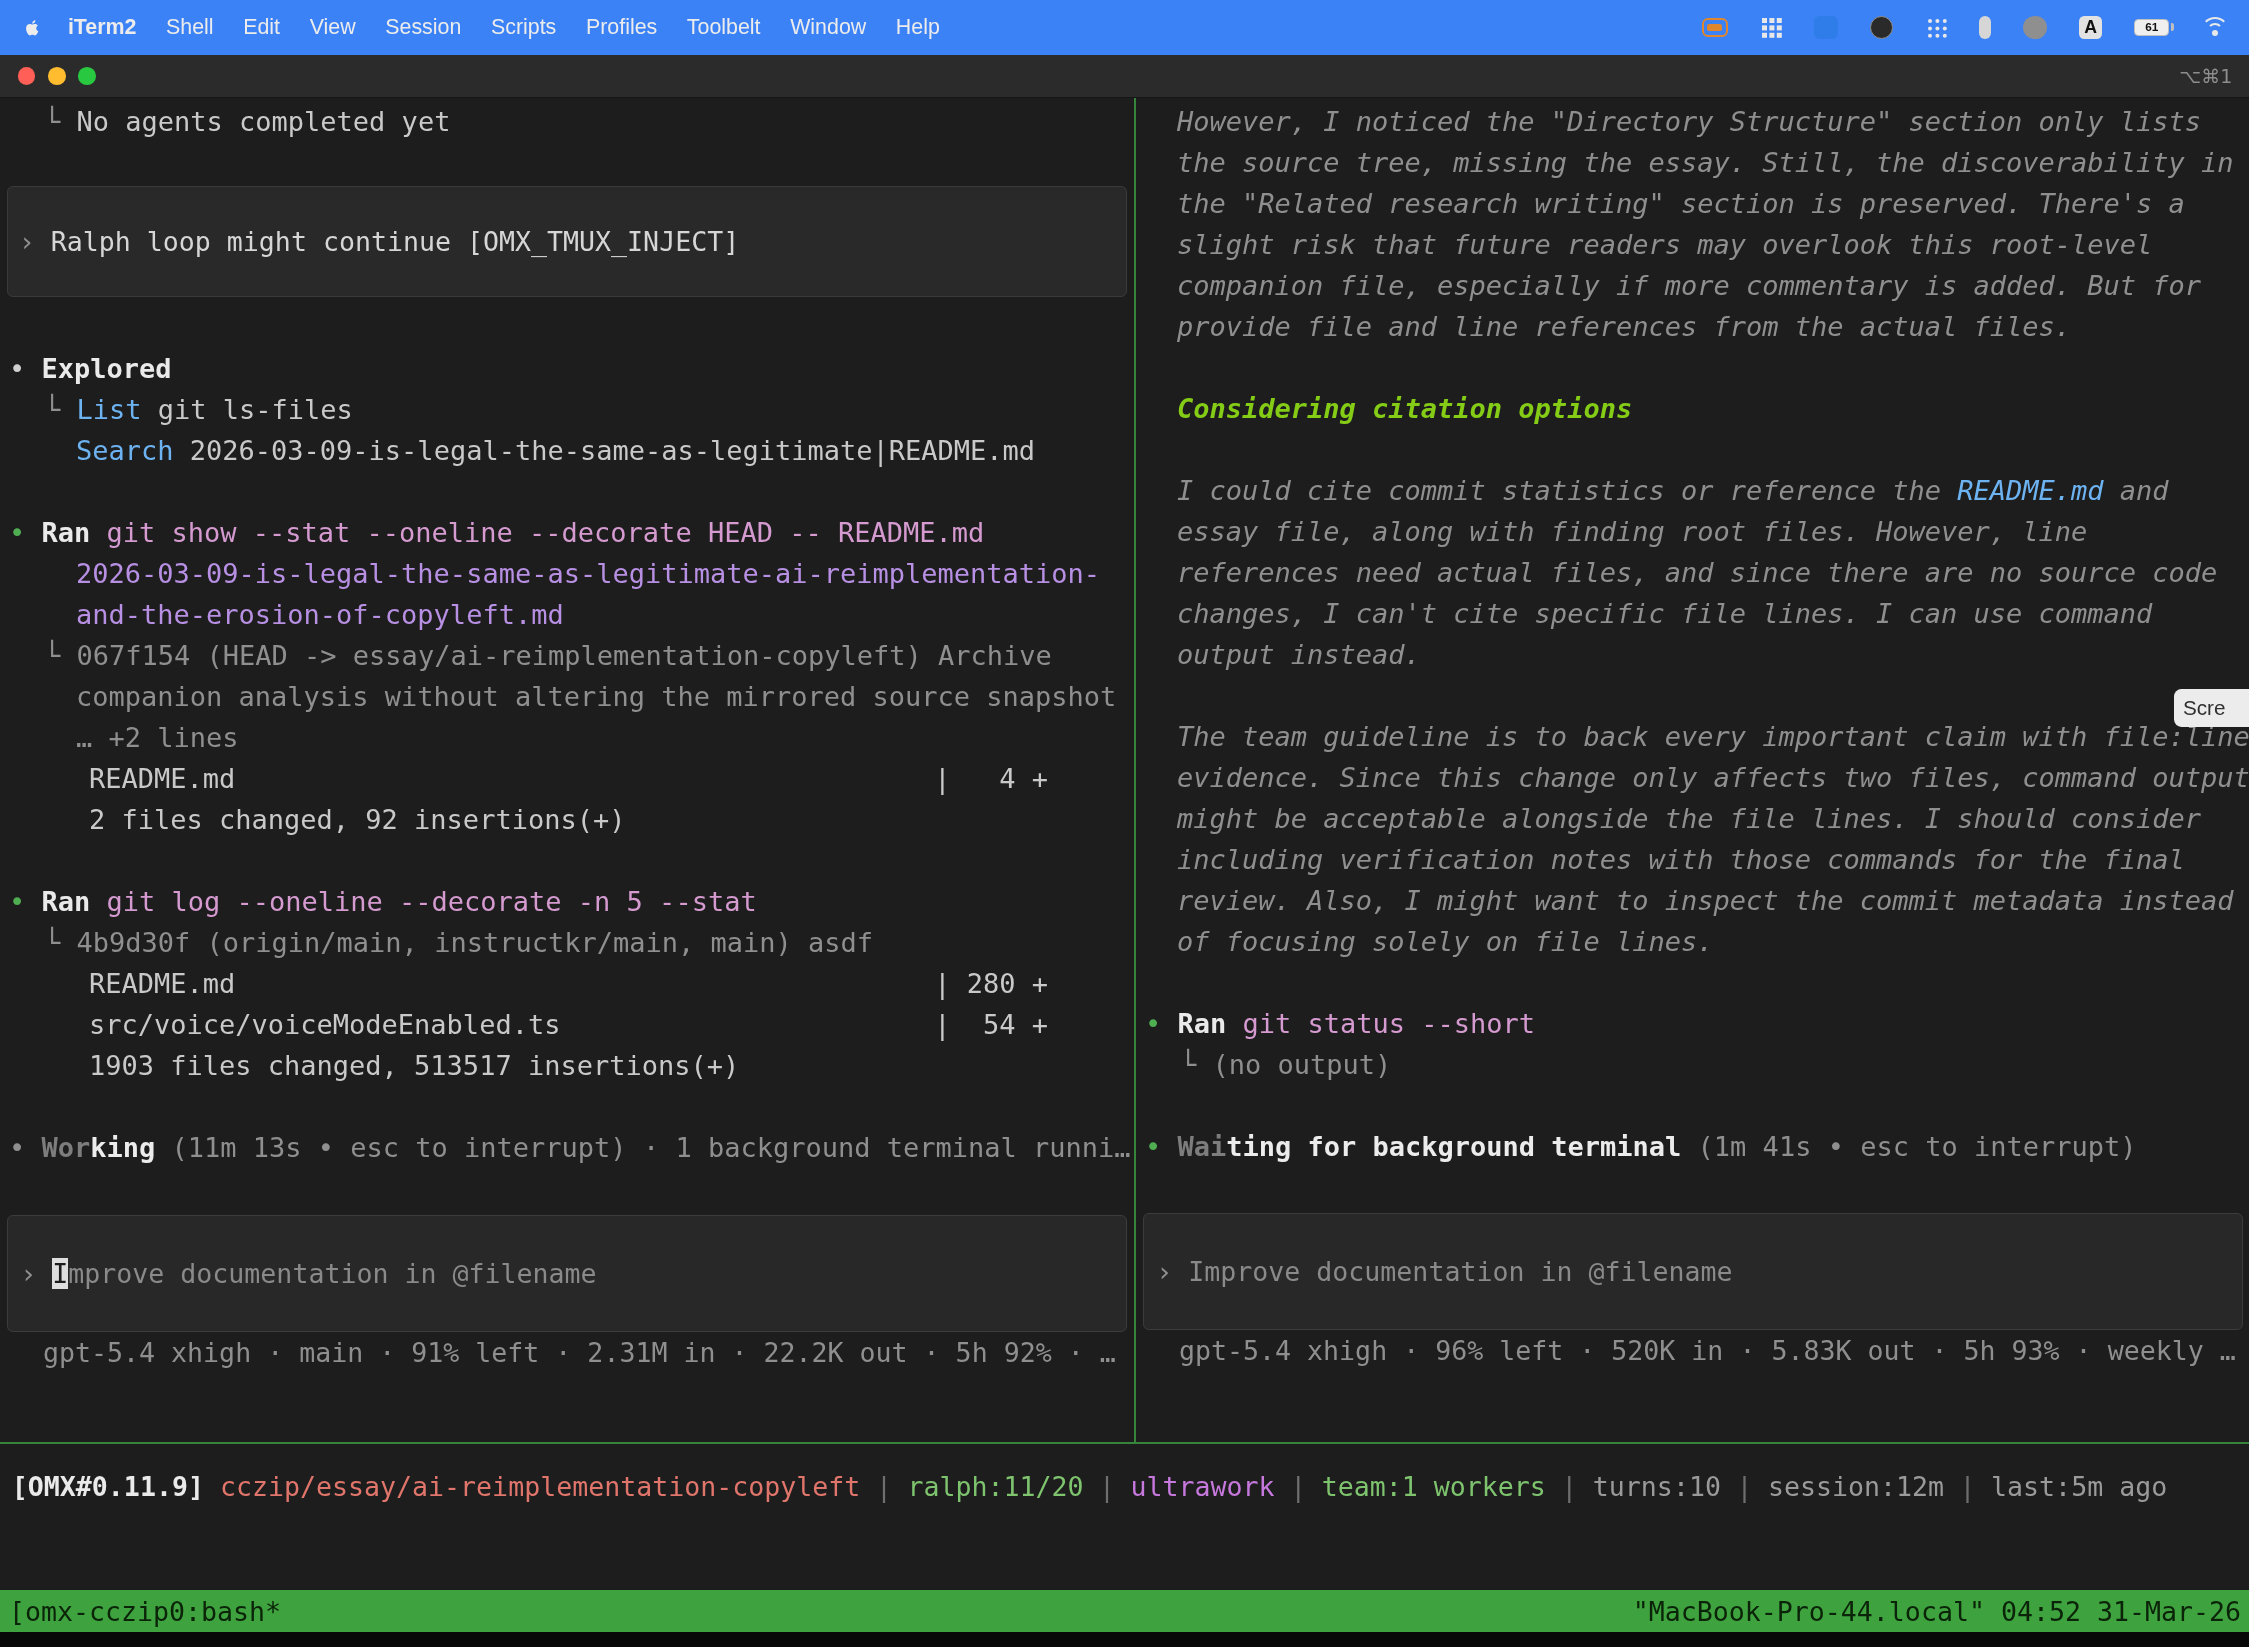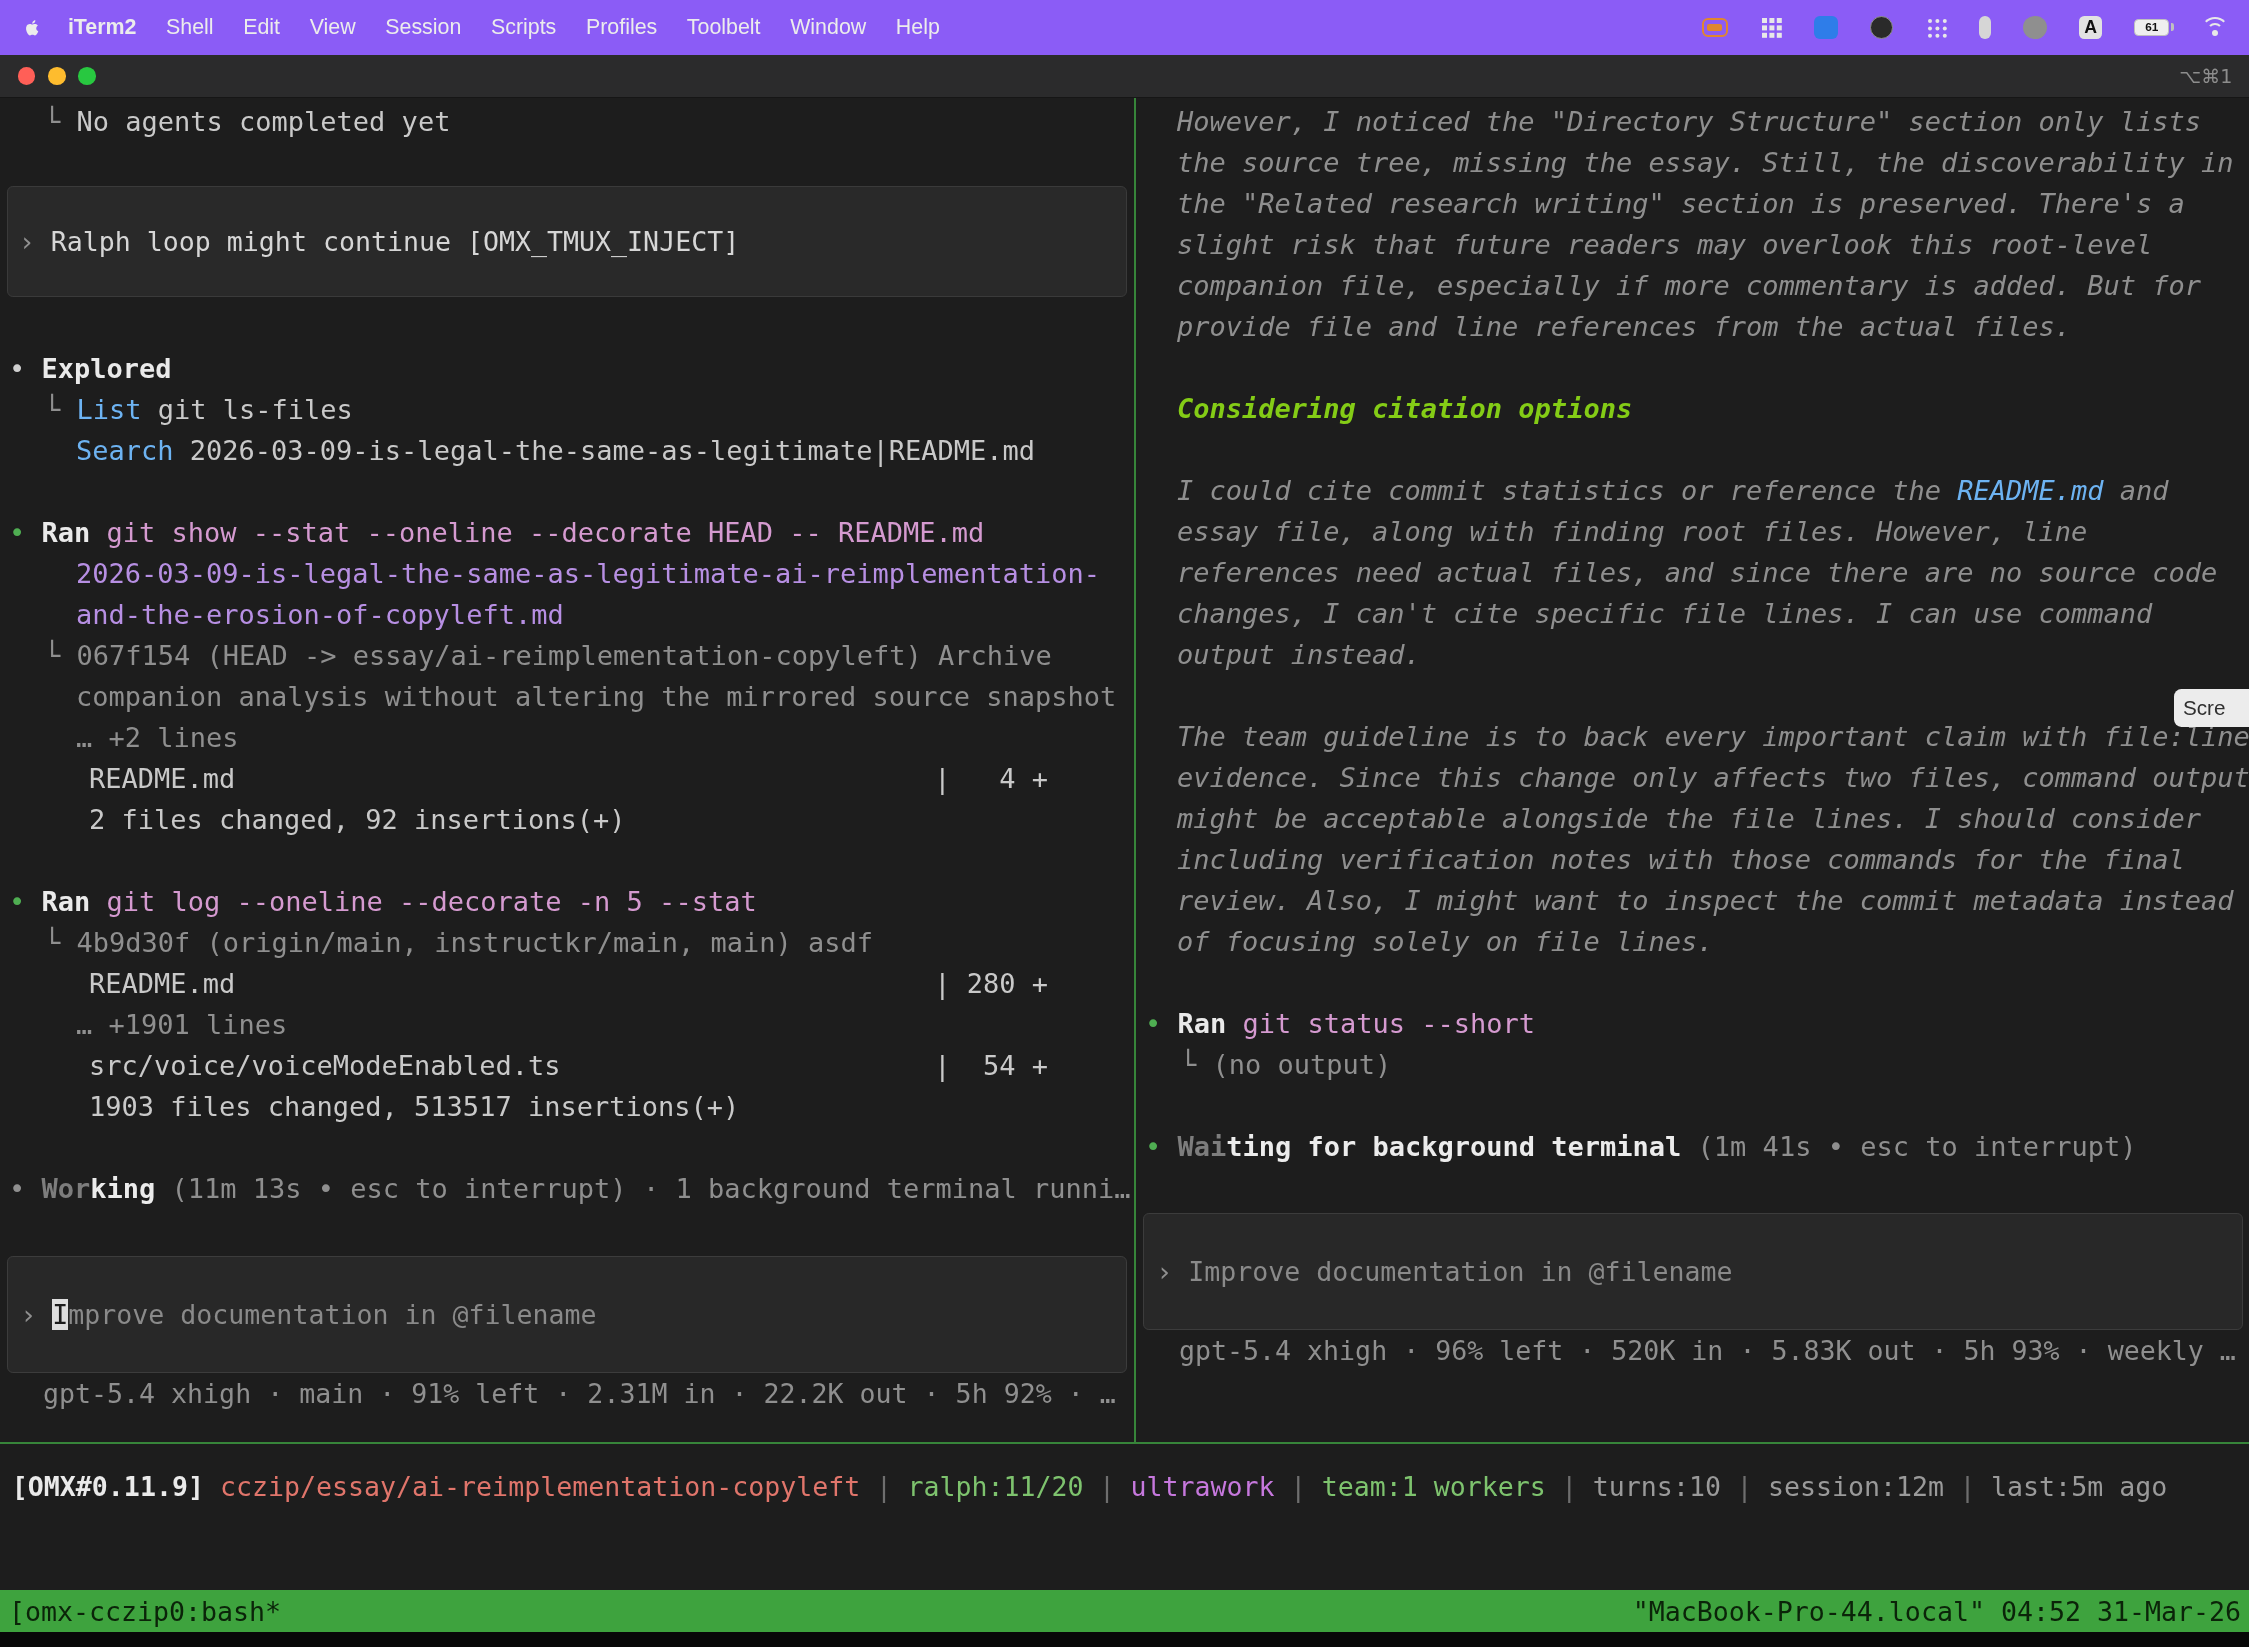--- a/index.html
+++ b/index.html
@@ -1,20 +1,20 @@
 <!DOCTYPE html>
 <html style="font-size:11.8px"><head>
 <meta charset="utf-8">
 <style>
   html,body{margin:0;padding:0;}
   body{width:2250px;height:1648px;background:#1d1d1d;overflow:hidden;position:relative;
        font-family:"DejaVu Sans Mono",monospace;}
 
   
-  .menubar{position:absolute;top:0;left:0;right:0;height:55px;background:#8b5cf6;display:flex;
+  .menubar{position:absolute;top:0;left:0;right:0;height:55px;background:#3b82f6;display:flex;
            align-items:center;color:#ececec;font-family:"Liberation Sans",sans-serif;font-size:21.4px;
            padding:0 17.7px;box-sizing:border-box;z-index:30;}
   .menu-left{display:flex;align-items:center;}
   .apple-wrap{width:29.5px;display:flex;justify-content:center;margin-right:5.9px;}
   .mi{padding:0 14.8px;white-space:nowrap;}
   .mi.app{font-weight:bold;}
   .menu-right{margin-left:auto;display:flex;align-items:center;gap:32px;padding-right:3px;}
   .micon{display:inline-block;}
   .rec{width:26.6px;height:19px;border:2.2px solid #e0862f;border-radius:5.9px;position:relative;box-sizing:border-box;}
   .rec::after{content:"";position:absolute;inset:3.7px;background:#e0862f;border-radius:2.2px;}
@@ -175,21 +175,20 @@
   <div class="tl p-ss"><span class="pur">and-the-erosion-of-copyleft.md</span></div>
   <div class="tl p-s"><span class="dim">└ </span><span class="dim">067f154 (HEAD -&gt; essay/ai-reimplementation-copyleft) Archive</span></div>
   <div class="tl p-ss"><span class="dim">companion analysis without altering the mirrored source snapshot</span></div>
   <div class="tl p-ss"><span class="dim">… +2 lines</span></div>
   <div class="tl p-st"><span>README.md                                           |   4 +</span></div>
   <div class="tl p-st"><span>2 files changed, 92 insertions(+)</span></div>
   <div class="tl"></div>
   <div class="tl p-b"><span class="gbul">• </span><span class="bold">Ran </span><span class="mag">git log --oneline --decorate -n 5 --stat</span></div>
   <div class="tl p-s"><span class="dim">└ </span><span class="dim">4b9d30f (origin/main, instructkr/main, main) asdf</span></div>
   <div class="tl p-st"><span>README.md                                           | 280 +</span></div>
-  <div class="tl p-ss"><span class="dim">… +1901 lines</span></div>
   <div class="tl p-st"><span>src/voice/voiceModeEnabled.ts                       |  54 +</span></div>
   <div class="tl p-st"><span>1903 files changed, 513517 insertions(+)</span></div>
   <div class="tl"></div>
   <div class="tl p-b"><span class="dbul">• </span><span class="shdim">Wor</span><span class="shbr">king</span><span class="dim"> (11m 13s • esc to interrupt) · 1 background terminal runni…</span></div>
   <div class="gap63"></div>
   <div class="inputbox"><span class="dim">› </span><span class="cur">I</span><span>mprove documentation in @filename</span></div>
   <div class="statusline">gpt-5.4 xhigh · main · 91% left · 2.31M in · 22.2K out · 5h 92% · …</div>
 </div>
 
 <div class="pane" id="right-pane">

